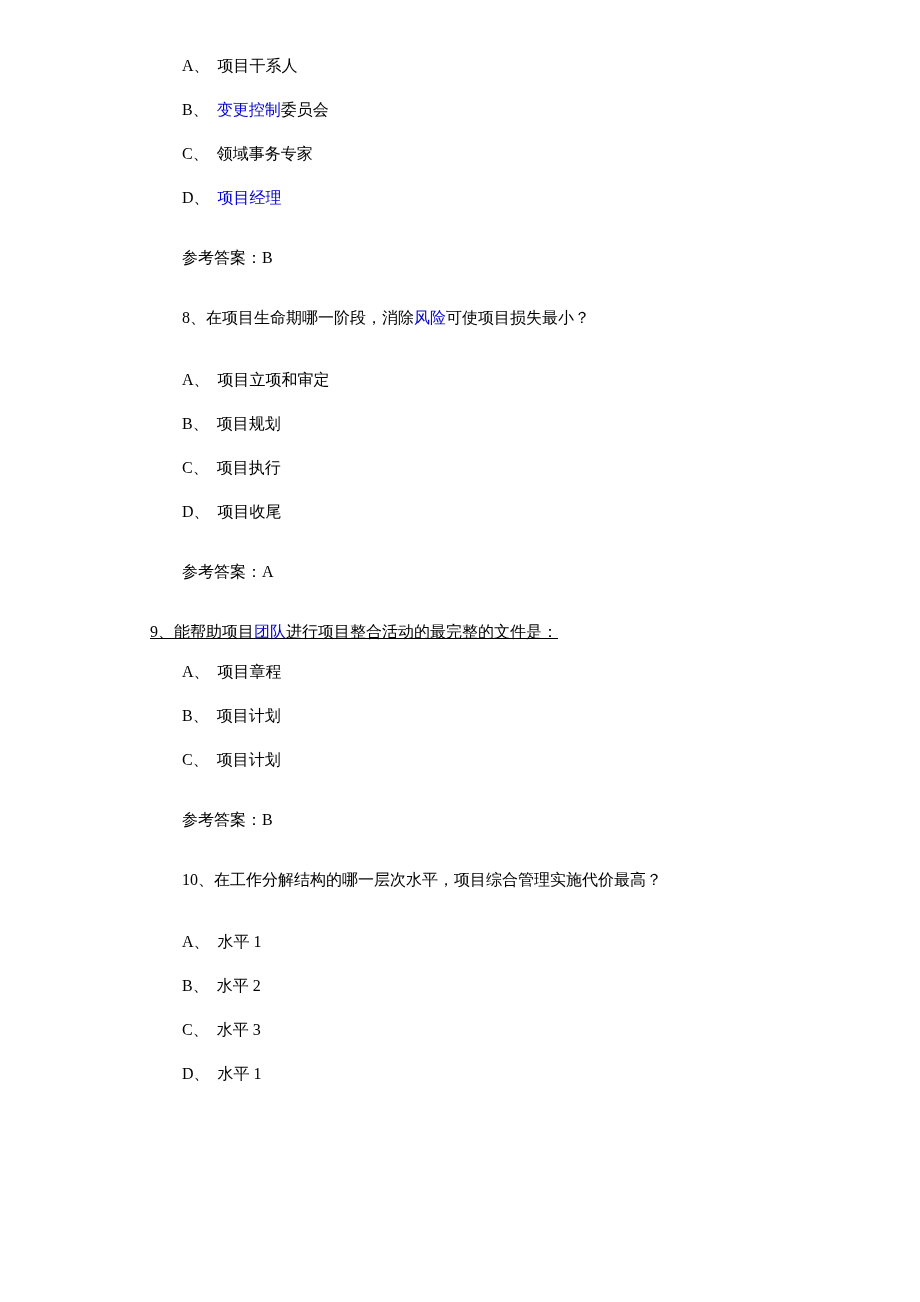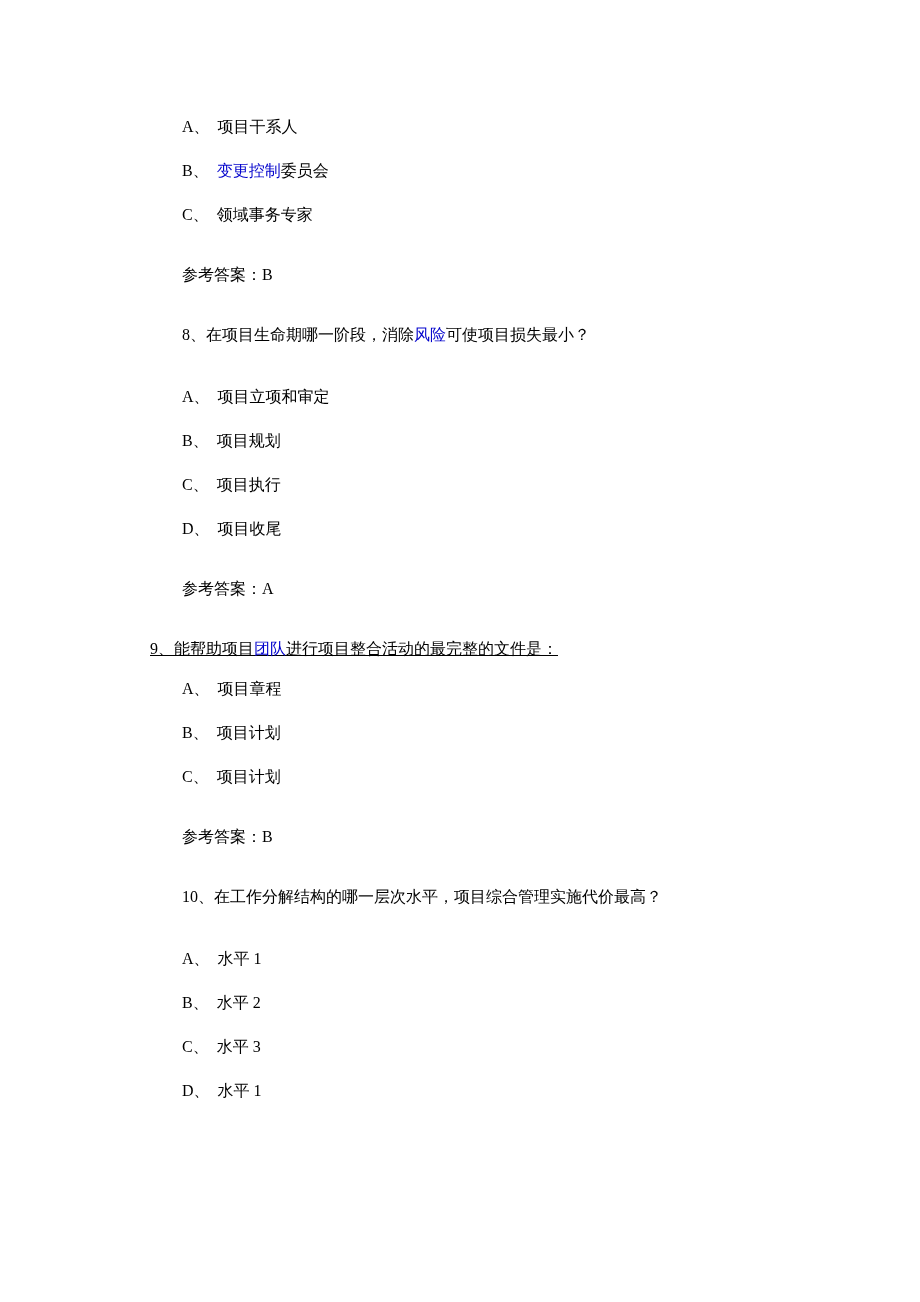--- a/index.html
+++ b/index.html
@@ -7,21 +7,21 @@
     padding: 0;
     background: #ffffff;
     font-family: "Times New Roman", "SimSun", serif;
     font-size: 16px;
     color: #000000;
     line-height: 1.5;
   }
   .page {
     width: 920px;
     min-height: 1302px;
-    padding-top: 115px;
+    padding-top: 54px;
     padding-left: 150px;
     padding-right: 120px;
     box-sizing: border-box;
   }
   .option {
     margin-bottom: 20px;
     margin-left: 32px;
   }
   .question {
     margin-top: 36px;
@@ -52,20 +52,24 @@
     <span>A、</span>&nbsp;
     <span>项目干系人</span>
   </div>
   <div class="option">
     <span>B、</span>&nbsp;
     <span class="link">变更控制</span><span>委员会</span>
   </div>
   <div class="option">
     <span>C、</span>&nbsp;
     <span>领域事务专家</span>
+  </div>
+  <div class="option">
+    <span>D、</span>&nbsp;
+    <span class="link">项目经理</span>
   </div>
   <div class="answer">参考答案：B</div>
 
   <div class="question">
     <span>8、在项目生命期哪一阶段，消除</span><span class="link">风险</span><span>可使项目损失最小？</span>
   </div>
   <div class="option">
     <span>A、</span>&nbsp;
     <span>项目立项和审定</span>
   </div>

